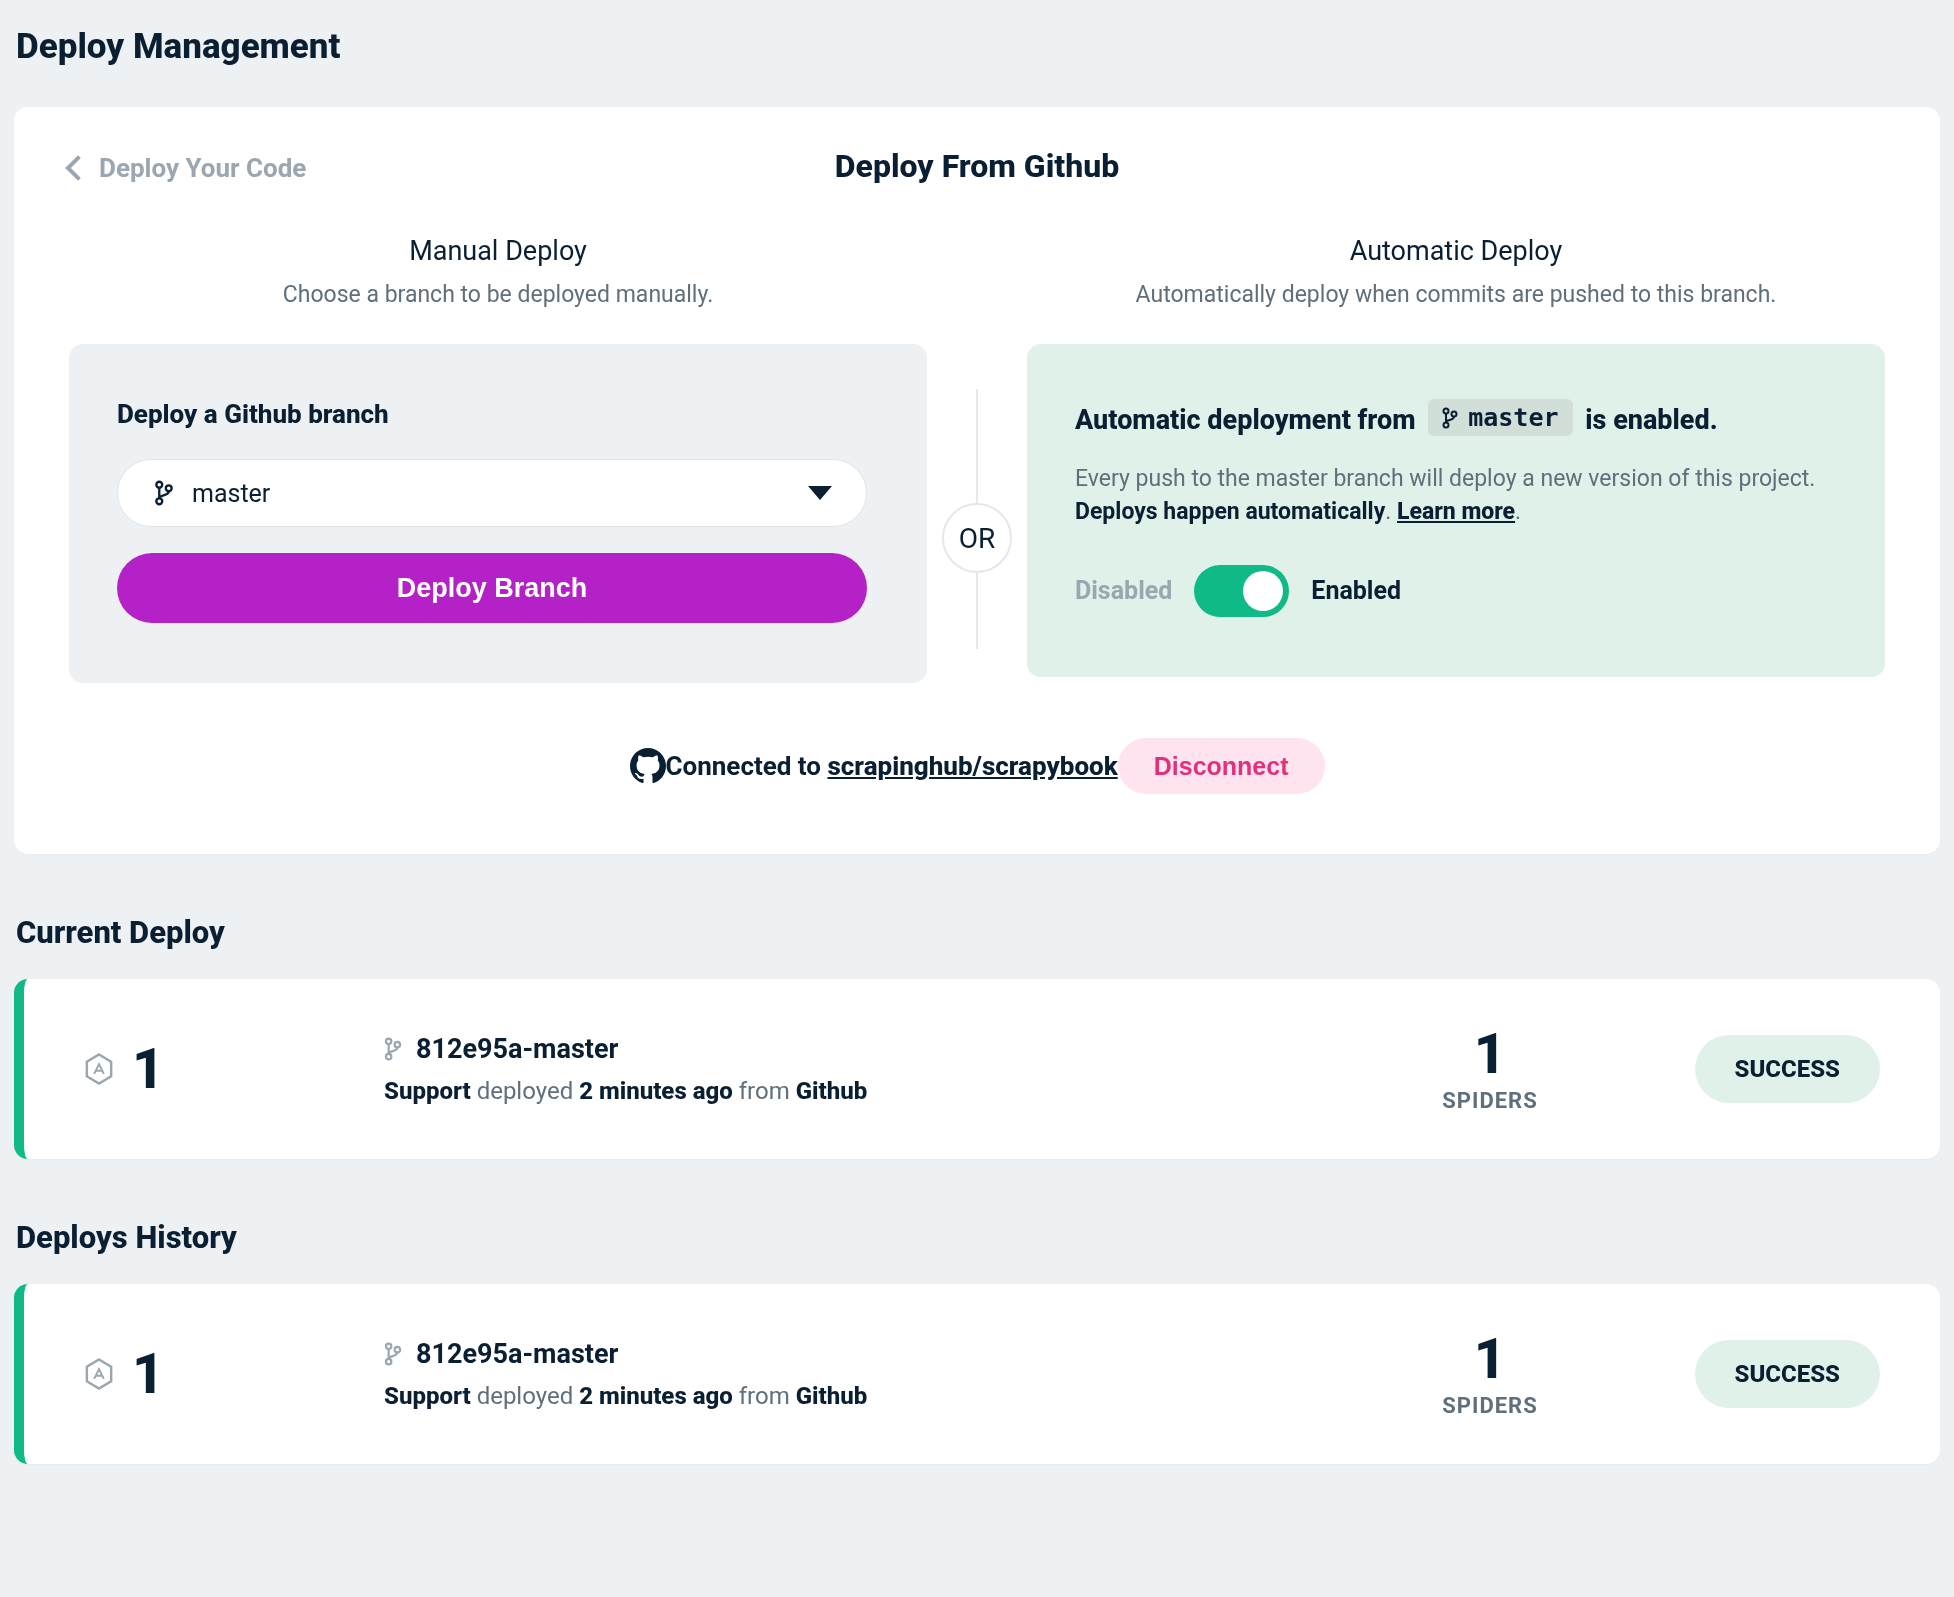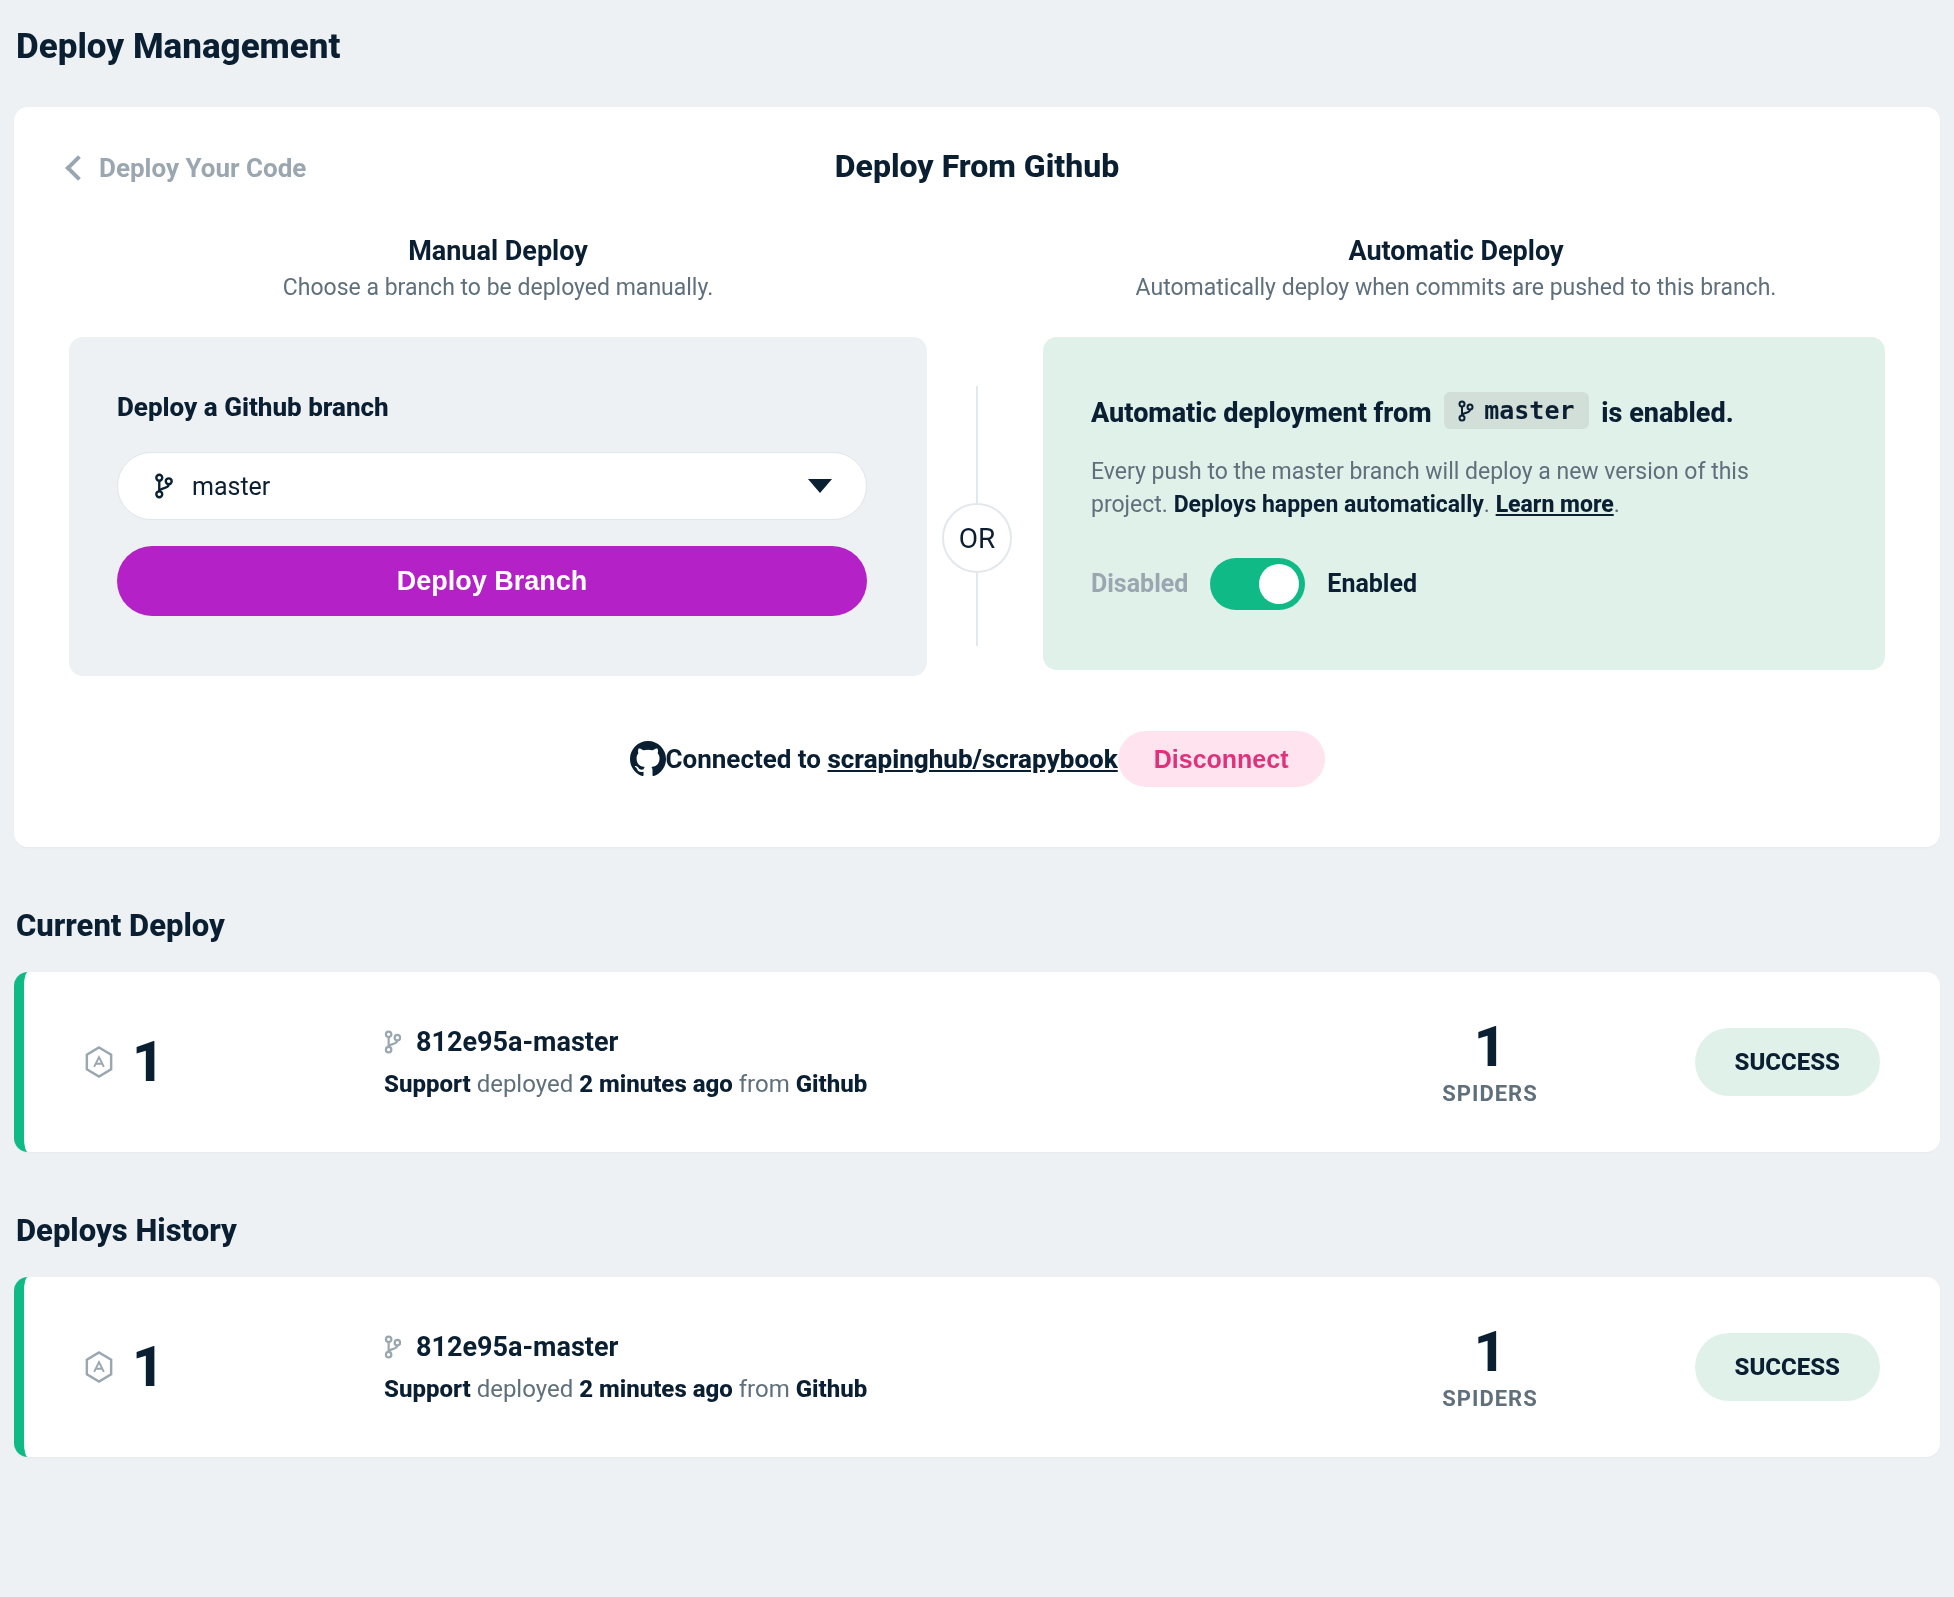--- a/index.html
+++ b/index.html
@@ -57,23 +57,23 @@
     display: flex;
     align-items: stretch;
     gap: 0;
   }
   .col {
     flex: 1;
     text-align: center;
   }
   .col-title {
     font-size: 27px;
-    font-weight: 700;
-    color: #0b1f33;
-    margin-bottom: 7px;
+    font-weight: 400;
+    color: #0b1f33;
+    margin-bottom: 14px;
   }
   .col-sub {
     font-size: 23px;
     color: #5f6f7b;
     margin-bottom: 36px;
   }
   .divider {
     width: 100px;
     display: flex;
     flex-direction: column;
@@ -102,21 +102,21 @@
     color: #0b1f33;
     font-size: 28px;
   }
   .panel-grey, .panel-green {
     border-radius: 14px;
     padding: 55px 60px 60px 48px;
     text-align: left;
     min-height: 300px;
   }
   .panel-grey { background: #eef1f4; }
-  .panel-green { background: #e0f1ea; margin-left: 16px; }
+  .panel-green { background: #e0f1ea; }
   .panel-label {
     font-size: 26px;
     font-weight: 800;
     color: #0b1f33;
     margin-bottom: 30px;
   }
   .select {
     background: #ffffff;
     border: 1.5px solid #dfe5ea;
     border-radius: 999px;

